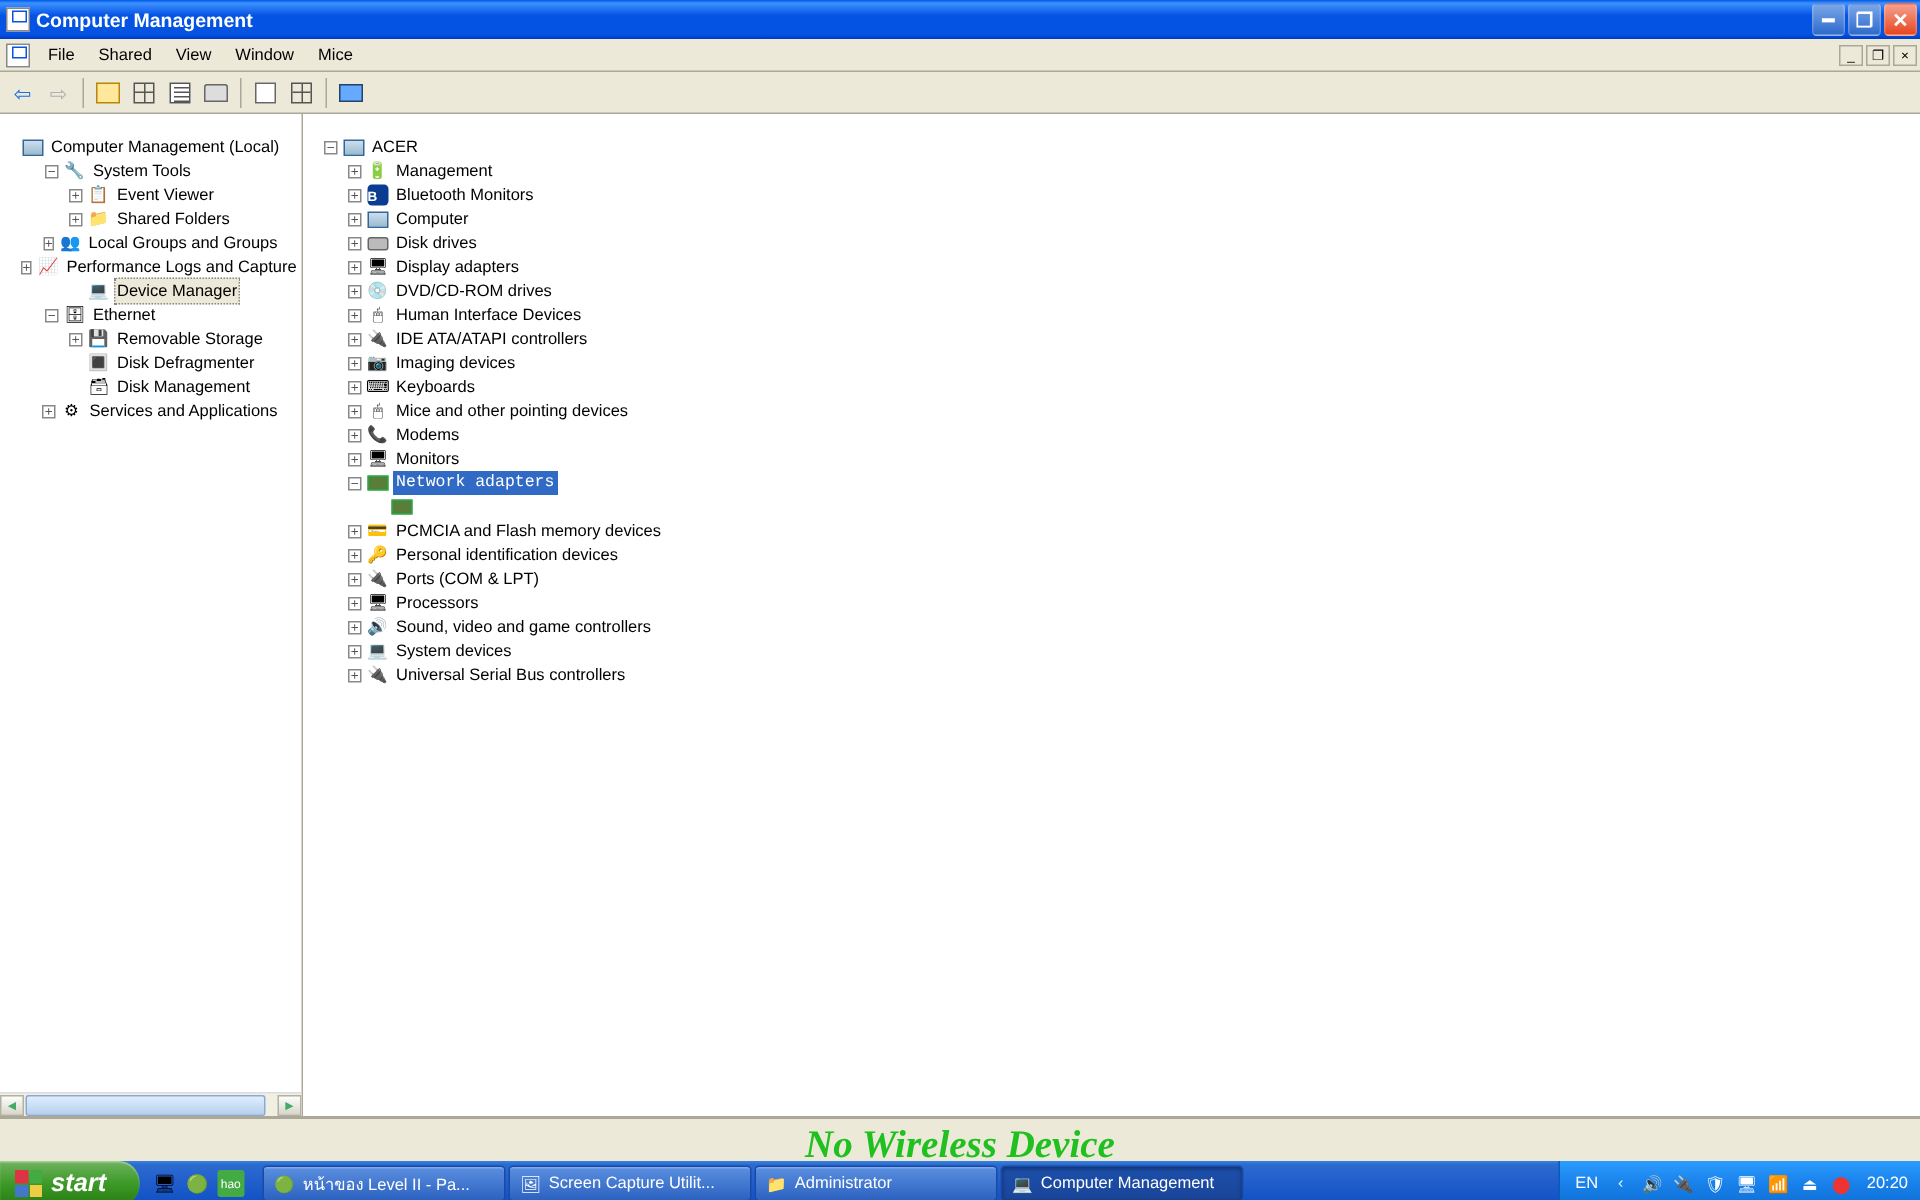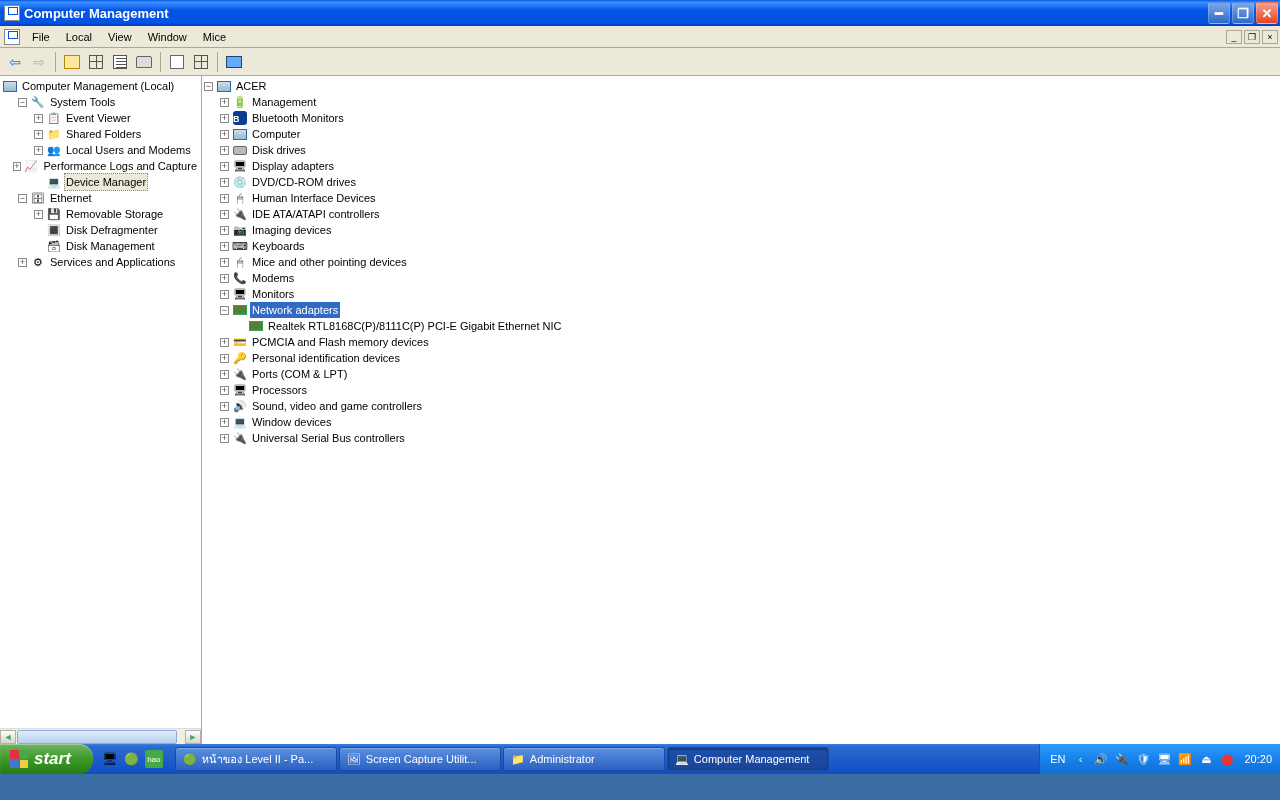--- a/index.html
+++ b/index.html
@@ -39,28 +39,28 @@
 .print-icon{width:16px;height:12px;background:#ddd;border:1px solid #666;border-radius:2px 2px 0 0;}
 .export-icon{width:14px;height:14px;border:1px solid #666;background:white;position:relative;}
 .monitor-icon{width:16px;height:12px;border:1px solid #246;background:#6af;position:relative;}
 
 
 .main{display:flex;height:668px;background:white;}
 .left-pane{width:202px;border-right:1px solid #aca899;background:white;overflow:hidden;position:relative;}
 .right-pane{flex:1;background:white;overflow:auto;}
 
 
-.tree{padding:2px;white-space:nowrap;font-size:11px;}
+.tree{padding:14px;white-space:nowrap;font-size:11px;}
 .tree-row{display:flex;align-items:center;height:16px;line-height:16px;}
 .expando{width:9px;height:9px;border:1px solid #888;background:white;color:#555;font-size:9px;line-height:7px;text-align:center;margin-right:3px;cursor:pointer;}
 .expando.blank{border:none;background:transparent;}
 .tree-icon{width:16px;height:16px;margin-right:2px;flex-shrink:0;display:inline-flex;align-items:center;justify-content:center;font-size:11px;}
 .tree-label{padding:0 2px;}
 .tree-label.selected{background:#ece9d8;border:1px dotted #888;padding:0 1px;}
-.tree-label.highlighted{background:#316ac5;color:white;}
+.tree-label.highlighted{background:#316ac5;color:white;font-family:Liberation Mono, monospace;}
 .indent{display:inline-block;}
 .i1{width:16px;}.i2{width:32px;}
 
 
 .ic-computer{background:linear-gradient(#cde,#9bc);border:1px solid #369;width:14px;height:11px;}
 .ic-disk{background:#bbb;border:1px solid #666;width:14px;height:9px;border-radius:2px;}
 .ic-bt{background:#0a3d91;color:white;border-radius:3px;width:14px;height:14px;font-weight:bold;font-size:9px;}
 .ic-net{background:#5a7d3a;border:1px solid #2a4;width:14px;height:10px;}
 
 
@@ -104,21 +104,21 @@
       <div class="tbtn min">━</div>
       <div class="tbtn max">❐</div>
       <div class="tbtn close">✕</div>
     </div>
   </div>
 
   <div class="menubar-wrap">
     <span class="sys-icon"></span>
     <div class="menubar">
       <div class="menu-item">File</div>
-      <div class="menu-item">Local</div>
+      <div class="menu-item">Shared</div>
       <div class="menu-item">View</div>
       <div class="menu-item">Window</div>
       <div class="menu-item">Mice</div>
     </div>
     <div class="mdi-controls">
       <div class="mdi-btn">_</div>
       <div class="mdi-btn">❐</div>
       <div class="mdi-btn">×</div>
     </div>
   </div>
@@ -181,21 +181,21 @@
         <div class="tree-row">
             <span class="indent i2"></span>
             <span class="expando">+</span>
             <span class="tree-icon">📁</span>
             <span class="tree-label">Shared Folders</span>
           </div>
         <div class="tree-row">
             <span class="indent i2"></span>
             <span class="expando">+</span>
             <span class="tree-icon">👥</span>
-            <span class="tree-label">Local Users and Modems</span>
+            <span class="tree-label">Local Groups and Groups</span>
           </div>
         <div class="tree-row">
             <span class="indent i2"></span>
             <span class="expando">+</span>
             <span class="tree-icon">📈</span>
             <span class="tree-label">Performance Logs and Capture</span>
           </div>
         <div class="tree-row">
             <span class="indent i2"></span>
             <span class="expando blank"></span>
@@ -342,21 +342,20 @@
               <span class="ic-net"></span>
             </span>
             <span class="tree-label highlighted">Network adapters</span>
           </div>
           <div class="tree-row">
             <span class="indent" style="width: 32px;"></span>
             <span class="expando blank"></span>
             <span class="tree-icon">
               <span class="ic-net"></span>
             </span>
-            <span class="tree-label">Realtek RTL8168C(P)/8111C(P) PCI-E Gigabit Ethernet NIC</span>
           </div>
           <div class="tree-row">
             <span class="indent" style="width: 16px;"></span>
             <span class="expando">+</span>
             <span class="tree-icon">💳</span>
             <span class="tree-label">PCMCIA and Flash memory devices</span>
           </div>
           <div class="tree-row">
             <span class="indent" style="width: 16px;"></span>
             <span class="expando">+</span>
@@ -378,32 +377,35 @@
           <div class="tree-row">
             <span class="indent" style="width: 16px;"></span>
             <span class="expando">+</span>
             <span class="tree-icon">🔊</span>
             <span class="tree-label">Sound, video and game controllers</span>
           </div>
           <div class="tree-row">
             <span class="indent" style="width: 16px;"></span>
             <span class="expando">+</span>
             <span class="tree-icon">💻</span>
-            <span class="tree-label">Window devices</span>
+            <span class="tree-label">System devices</span>
           </div>
           <div class="tree-row">
             <span class="indent" style="width: 16px;"></span>
             <span class="expando">+</span>
             <span class="tree-icon">🔌</span>
             <span class="tree-label">Universal Serial Bus controllers</span>
           </div>
         </div>
     </div>
   </div>
 
+  <div class="bottom-strip">
+    <div class="overlay-text">No Wireless Device</div>
+  </div>
 
   <div class="taskbar">
     <div class="start-btn">
       <span class="winlogo">
           <span></span>
           <span></span>
           <span></span>
           <span></span>
         </span>
       <span>start</span>

